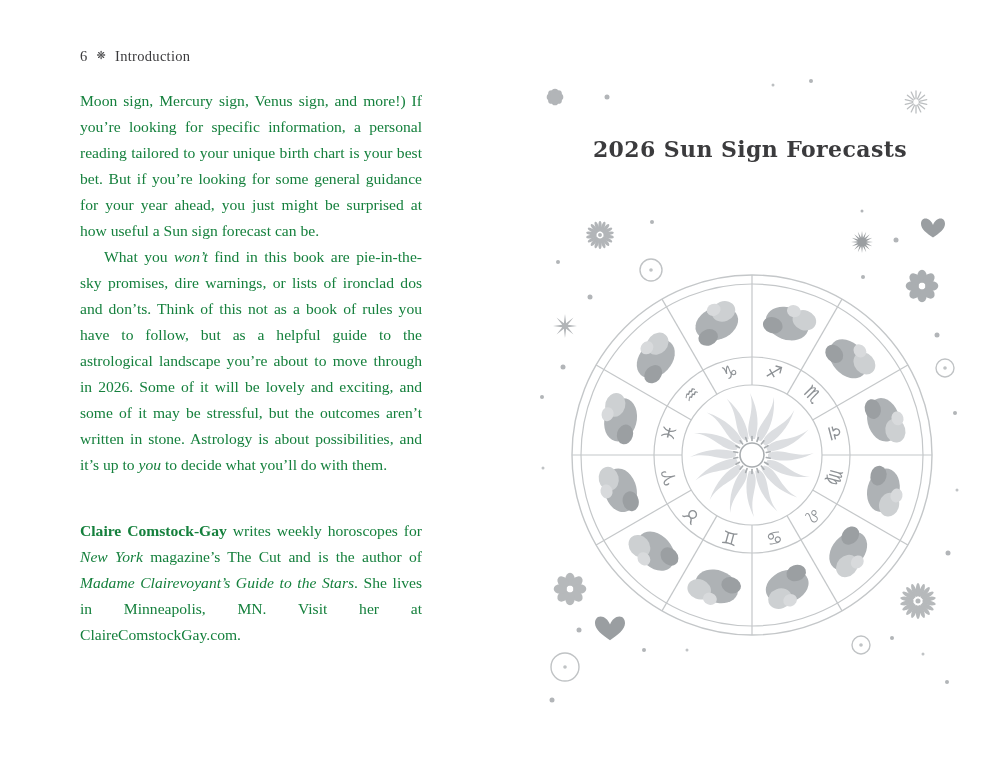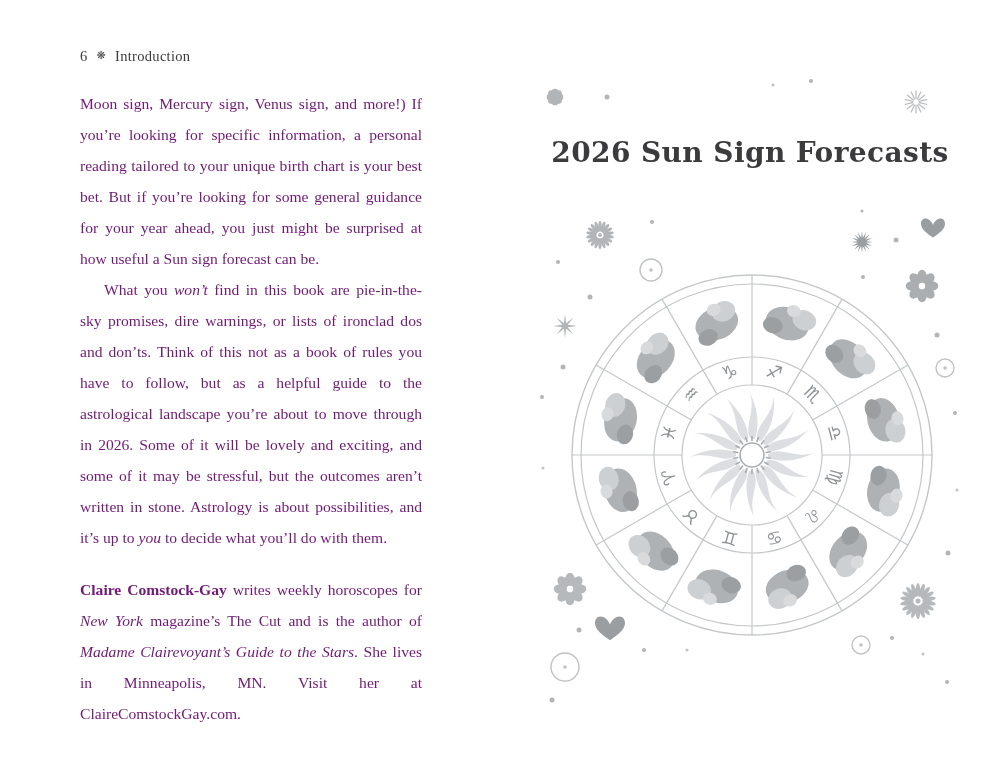--- a/index.html
+++ b/index.html
@@ -11,31 +11,31 @@
   .running-head{
     position:absolute;left:80px;top:48px;display:flex;align-items:center;gap:9px;
     font-size:14.5px;color:#3a3a3c;letter-spacing:0.3px;
   }
   .running-head .orn{
     font-family:"DejaVu Sans", sans-serif;font-size:11px;color:#4a4a4c;line-height:1;
     position:relative;top:-1px;
   }
   .body-text{
     position:absolute;left:80px;top:88px;width:342px;
-    font-size:15.6px;line-height:31px;color:#701a75;text-align:justify;
+    font-size:15.6px;line-height:26px;color:#15803d;text-align:justify;
   }
   .body-text p{margin:0;}
   .body-text p.indented{text-indent:24px;}
-  .body-text p.bio{margin-top:21px;}
+  .body-text p.bio{margin-top:40px;}
   .body-text i{font-style:italic;}
   .body-text b{font-weight:bold;}
   .right-page{position:absolute;left:500px;top:0;width:500px;height:762px;}
   .rp-title{
     position:absolute;left:0;top:136px;width:500px;text-align:center;
-    font-family:"DejaVu Serif", serif;font-weight:800;font-size:28px;
+    font-family:"DejaVu Serif", serif;font-weight:800;font-size:22px;
     color:#3b3b3d;letter-spacing:0.4px;
   }
   .rp-byline{
     position:absolute;left:0;top:173px;width:500px;text-align:center;
     font-family:"Liberation Serif", serif;font-size:20px;color:#2f2f31;
   }
   #decor-svg{position:absolute;left:0;top:60px;}
 </style>
 </head>
 <body>

